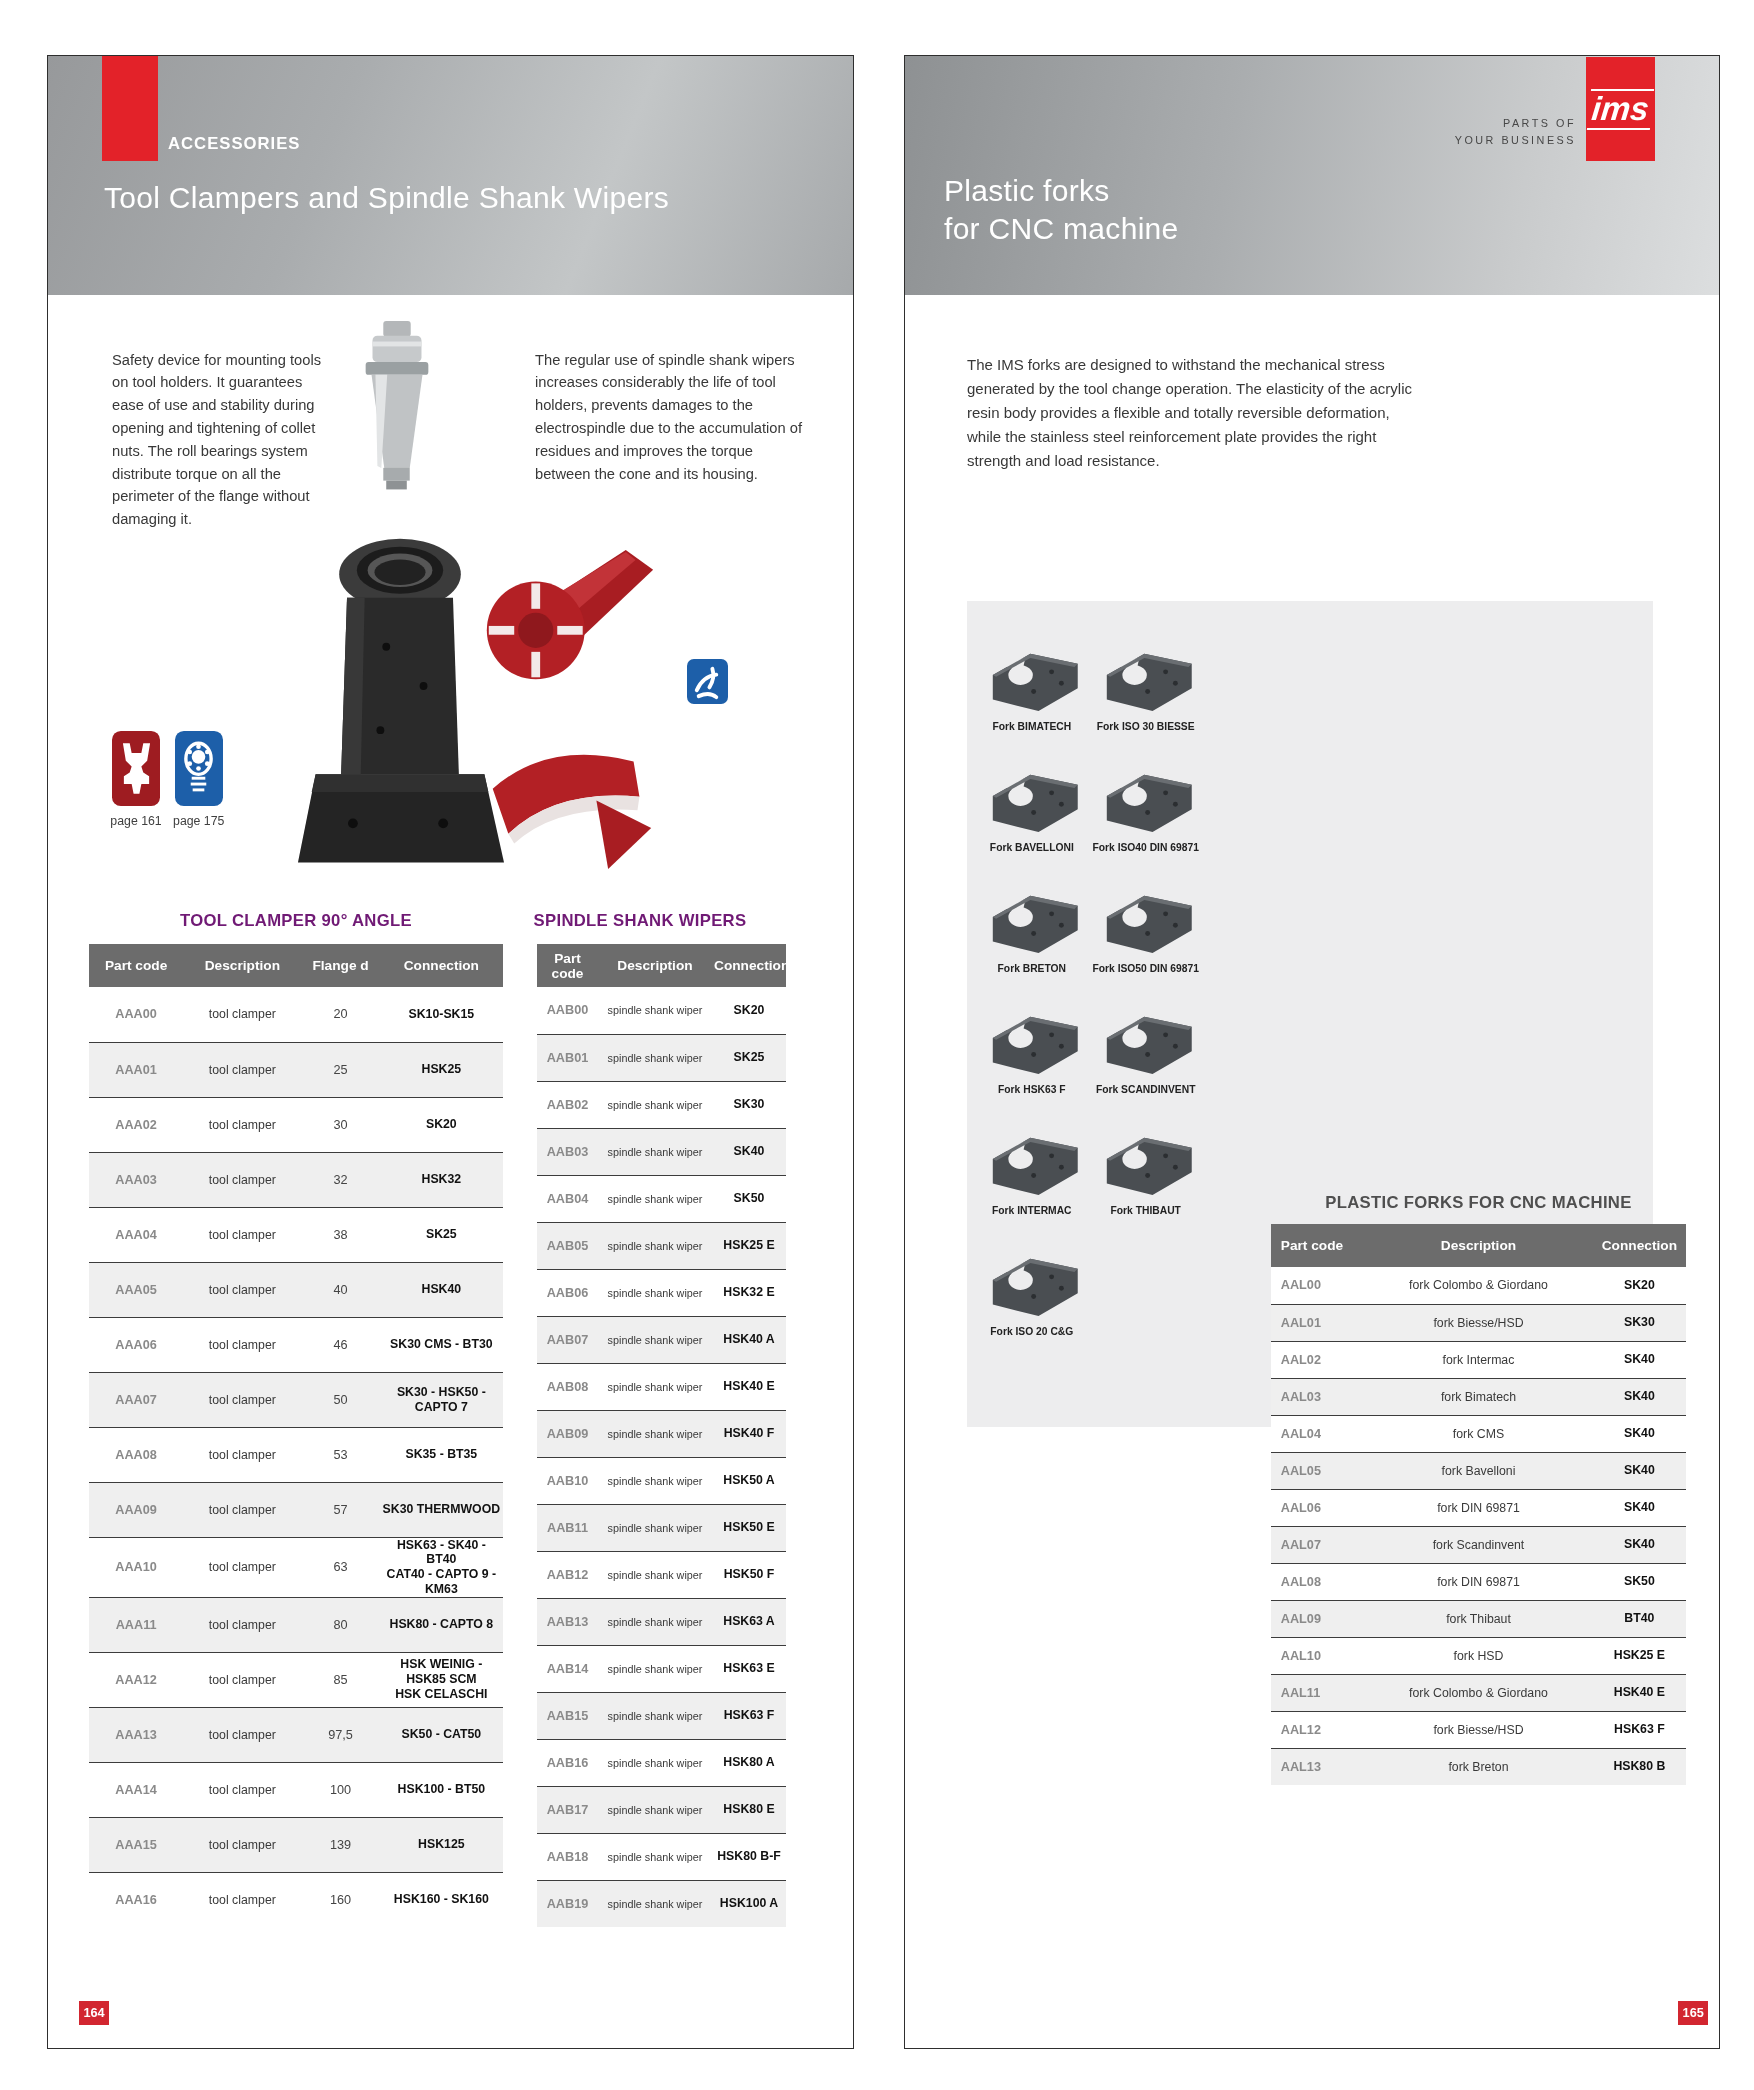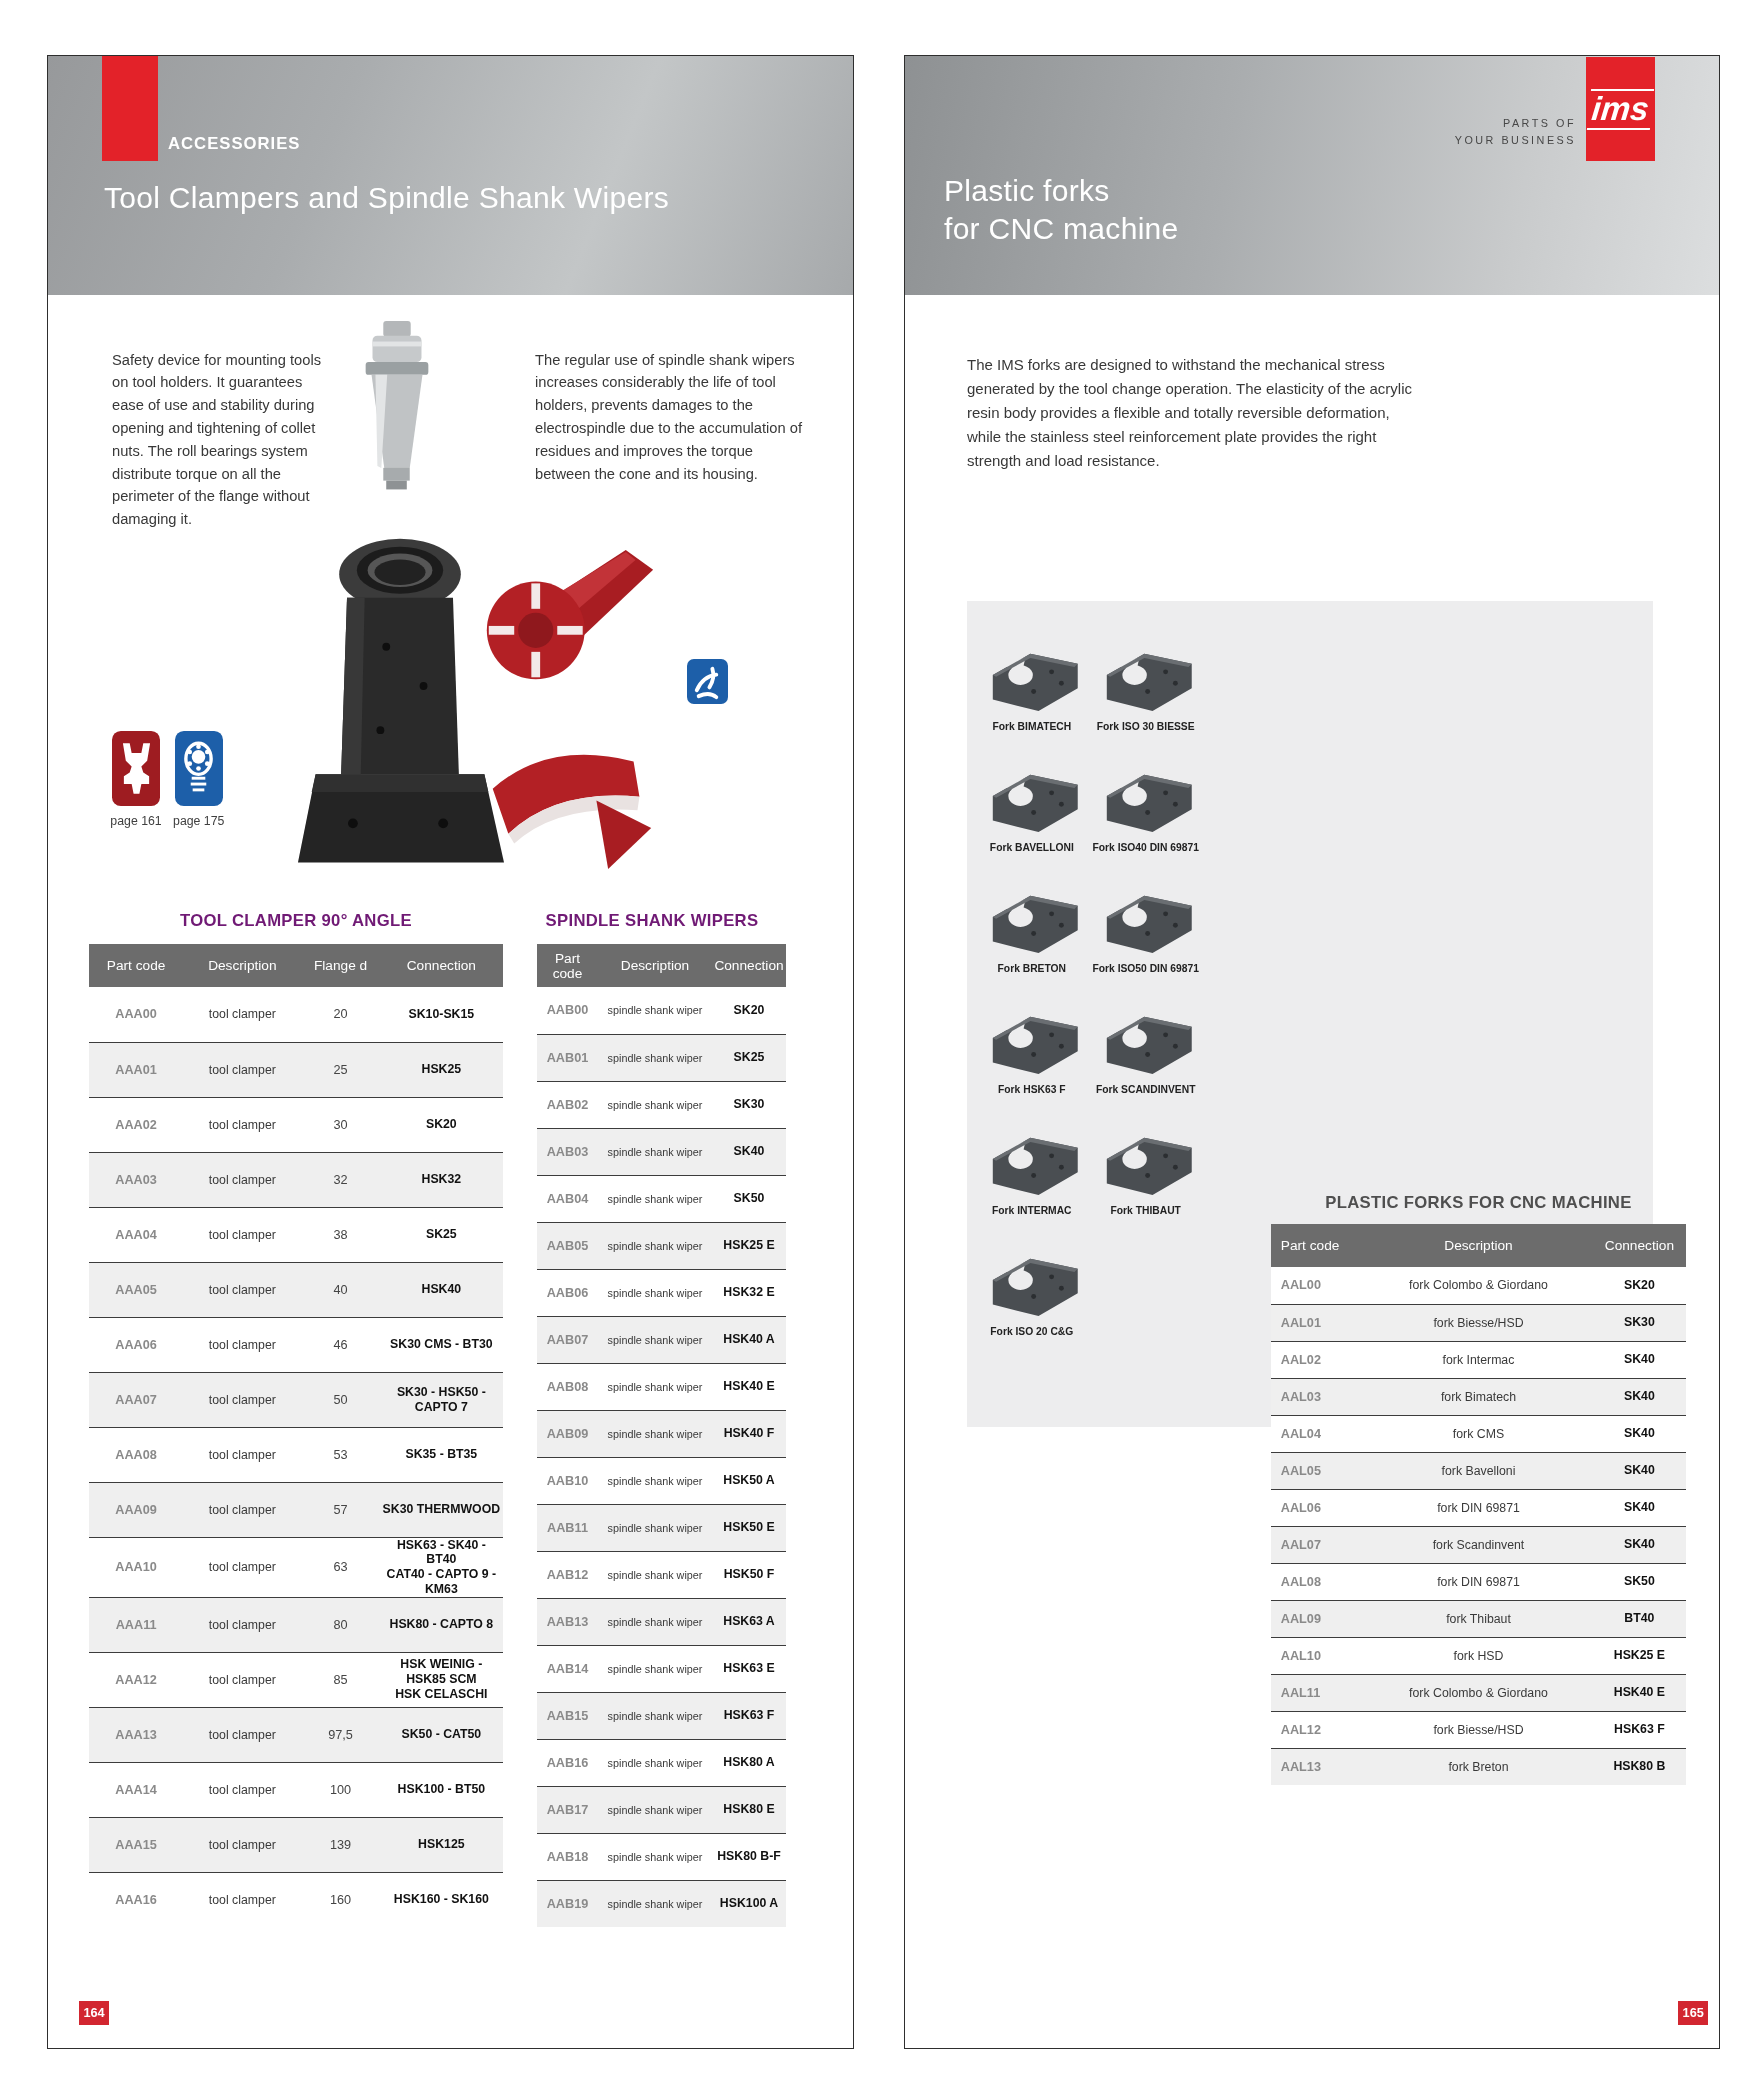--- a/index.html
+++ b/index.html
@@ -41,30 +41,30 @@
   .badge-row{position:absolute;left:64px;top:675px;display:flex;gap:14.7px;}
   .badge{width:48px;display:flex;flex-direction:column;align-items:center;}
   .badge-tile{width:48px;height:75px;border-radius:8.8px;display:flex;align-items:center;justify-content:center;}
   .badge-red{background:#9e1c21;}
   .badge-blue{background:#1d5fa9;}
   .badge-caption{margin-top:7.8px;font-size:12.3px;color:#404040;white-space:nowrap;}
 
   
   .tbl-title{position:absolute;font-size:16.7px;font-weight:bold;color:#701a75;text-align:center;letter-spacing:0.3px;}
   #clamper-title{left:41px;width:414px;top:855px;}
-  #wipers-title{left:480px;width:248px;top:855px;}
+  #wipers-title{left:468px;width:248px;top:855px;}
   #forks-title{left:304px;width:415px;top:592px;color:#4f4f4f;}
 
   .tblwrap{position:absolute;}
   #clamper-tblwrap{left:41px;top:888px;width:414px;}
   #wipers-tblwrap{left:489px;top:888px;width:248px;}
   #forks-tblwrap{left:304px;top:623px;width:415px;}
 
   table{border-collapse:collapse;table-layout:fixed;width:100%;}
-  thead th{background:#6c6c6c;color:#fff;font-size:13.7px;font-weight:normal;height:43px;padding:0 2px;}
+  thead th{background:#6c6c6c;color:#fff;font-size:13.7px;font-weight:bold;height:43px;padding:0 2px;}
   tbody tr{background:#fff;}
   tbody tr:nth-child(even){background:#efefef;}
   tbody td{border-top:1px solid #3c3c3c;text-align:center;vertical-align:middle;padding:0 2.9px;}
   tbody tr:first-child td{border-top:none;}
 
   #clamper-table tbody tr{height:55px;}
   #wipers-table tbody tr{height:47px;}
   #forks-table tbody tr{height:37px;}
 
   .c-code{color:#8a8a8a;font-weight:bold;font-size:12.7px;}

